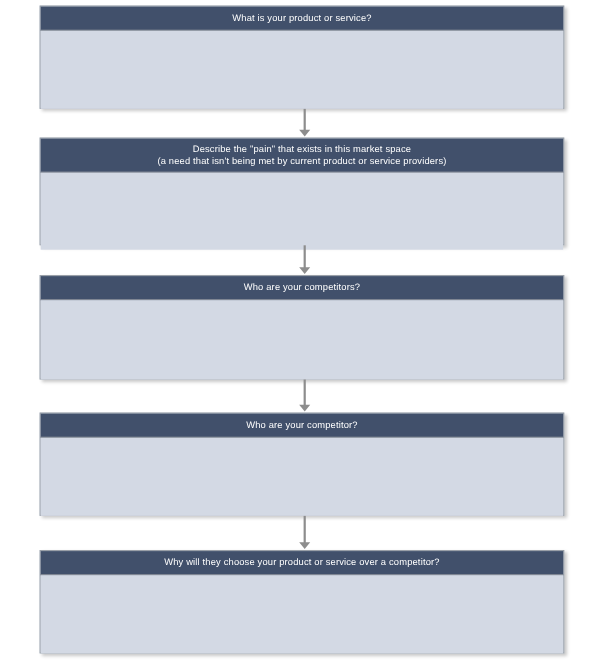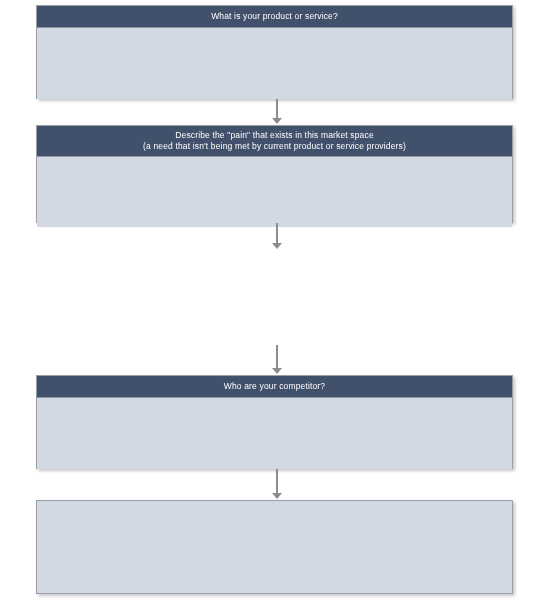--- a/index.html
+++ b/index.html
@@ -124,33 +124,38 @@
     <div class="box-header">Describe the "pain" that exists in this market space
 (a need that isn't being met by current product or service providers)</div>
     <div class="box-body"></div>
   </div>
 
   <div class="connector" id="connector-2">
     <div class="stem"></div>
     <div class="head"></div>
   </div>
 
+  <div class="flow-box" id="box-3">
+    <div class="box-header">Who are your competitors?</div>
+    <div class="box-body"></div>
+  </div>
 
   <div class="connector" id="connector-3">
     <div class="stem"></div>
     <div class="head"></div>
   </div>
 
   <div class="flow-box" id="box-4">
     <div class="box-header">Who are your competitor?</div>
     <div class="box-body"></div>
   </div>
 
   <div class="connector" id="connector-4">
     <div class="stem"></div>
     <div class="head"></div>
   </div>
 
   <div class="flow-box" id="box-5">
+    <div class="box-header">Why will they choose your product or service over a competitor?</div>
     <div class="box-body"></div>
   </div>
 
 </div>
 
 </body></html>

